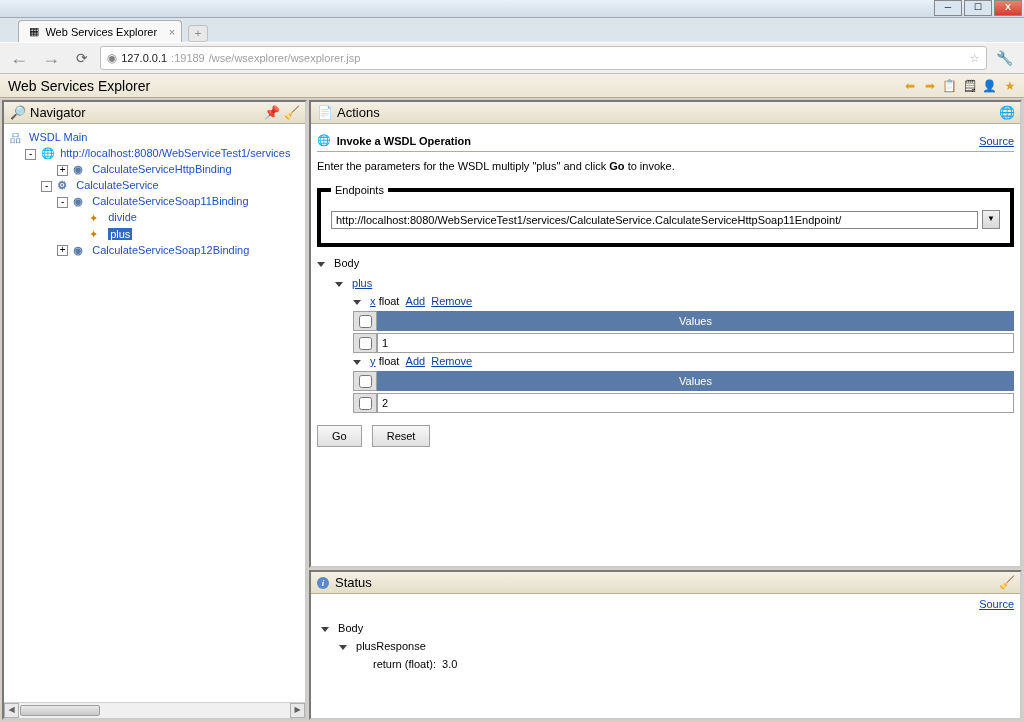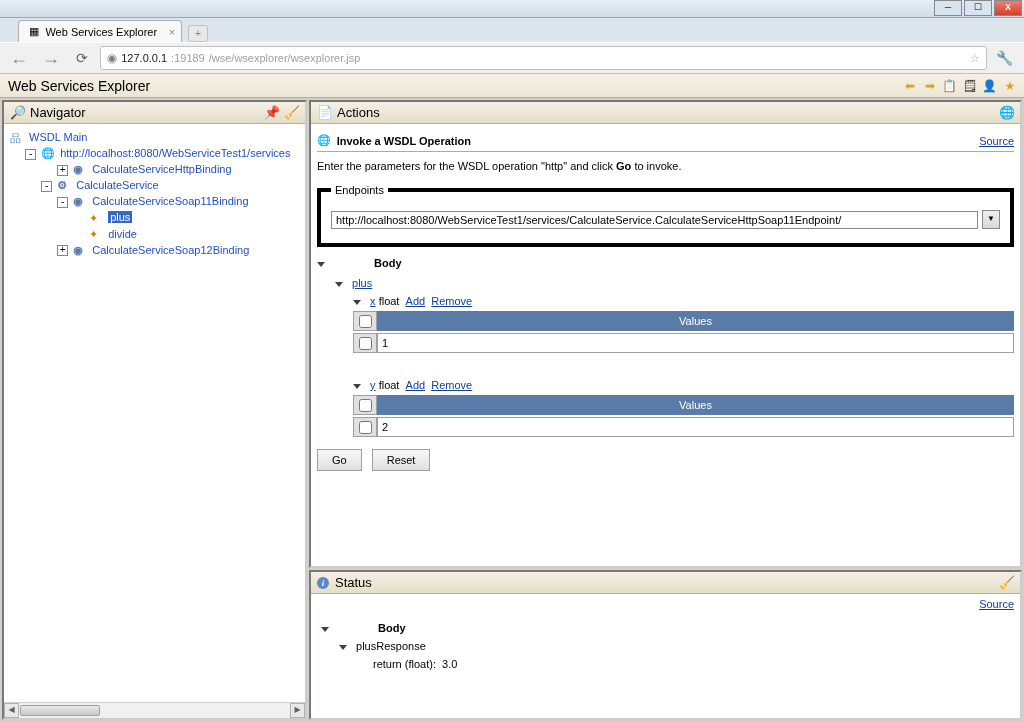--- a/index.html
+++ b/index.html
@@ -287,21 +287,21 @@
   display: inline-block;
   width: 0;
   height: 0;
   border-left: 4px solid transparent;
   border-right: 4px solid transparent;
   border-top: 5px solid #404040;
   margin-right: 6px;
   vertical-align: middle;
   cursor: pointer;
 }
-.sec-label { font-weight: bold; margin-left: 40px; }
+.sec-label { font-weight: normal; }
 .sec-row { margin: 8px 0; }
 .sub-sec { margin-left: 18px; margin-top: 6px; }
 .sub-sec .link { color: #1040a0; text-decoration: underline; cursor: pointer; }
 .sub-sec .ul { text-decoration: underline; }
 
 .values-hdr {
   display: flex;
   background: #5a7ba8;
   margin-top: 4px;
 }
@@ -489,25 +489,25 @@
         <span class="tree-ico ico-chain">⚙</span>
         <span class="tree-label">CalculateService</span>
       </div>
       <div class="tree-node"><span class="tree-indent" style="width:44px"></span>
         <span class="tree-exp">-</span>
         <span class="tree-ico ico-chain">◉</span>
         <span class="tree-label">CalculateServiceSoap11Binding</span>
       </div>
       <div class="tree-node"><span class="tree-indent" style="width:76px"></span>
         <span class="tree-ico ico-op">✦</span>
-        <span class="tree-label selected">plus</span>
+        <span class="tree-label">divide</span>
       </div>
       <div class="tree-node"><span class="tree-indent" style="width:76px"></span>
         <span class="tree-ico ico-op">✦</span>
-        <span class="tree-label">divide</span>
+        <span class="tree-label selected">plus</span>
       </div>
       <div class="tree-node"><span class="tree-indent" style="width:44px"></span>
         <span class="tree-exp">+</span>
         <span class="tree-ico ico-chain">◉</span>
         <span class="tree-label">CalculateServiceSoap12Binding</span>
       </div>
     </div>
     <div class="nav-scroll">
       <div class="arr l">◀</div>
       <div class="thumb"></div>
@@ -525,21 +525,21 @@
           <span style="color:#4070c0">🌐</span>
         </div>
       </div>
       <div class="panel-body">
         <div class="invoke-title">
           <span>🌐</span>
           <span>Invoke a WSDL Operation</span>
           <a class="source-link">Source</a>
         </div>
         <div class="instructions">
-          <span>Enter the parameters for the WSDL operation "http" and click </span><b>Go</b><span> to invoke.</span>
+          <span>Enter the parameters for the WSDL multiply "plus" and click </span><b>Go</b><span> to invoke.</span>
         </div>
         <fieldset class="endpoints">
           <legend>Endpoints</legend>
           <div class="endpoint-row">
             <input class="endpoint-input" value="http://localhost:8080/WebServiceTest1/services/CalculateService.CalculateServiceHttpSoap11Endpoint/" style="">
             <div class="endpoint-dd">▼</div>
           </div>
         </fieldset>
 
         <div class="sec-row">
@@ -566,21 +566,21 @@
             </div>
             <div class="values-row">
               <div class="values-chk">
                   <input type="checkbox" style="">
                 </div>
               <input class="values-input" value="1" style="">
             </div>
           </div>
 
           
-          <div class="sub-sec" style="margin-top:26px">
+          <div class="sub-sec" style="margin-top:2px">
             <span class="sec-toggle"></span>
             <span class="link ul">y</span>
             <span>float</span>
             &nbsp;<span class="link">Add</span>
             &nbsp;<span class="link">Remove</span>
             <div class="values-hdr">
               <div class="values-chk">
                   <input type="checkbox" style="">
                 </div>
               <div class="values-title">Values</div>

